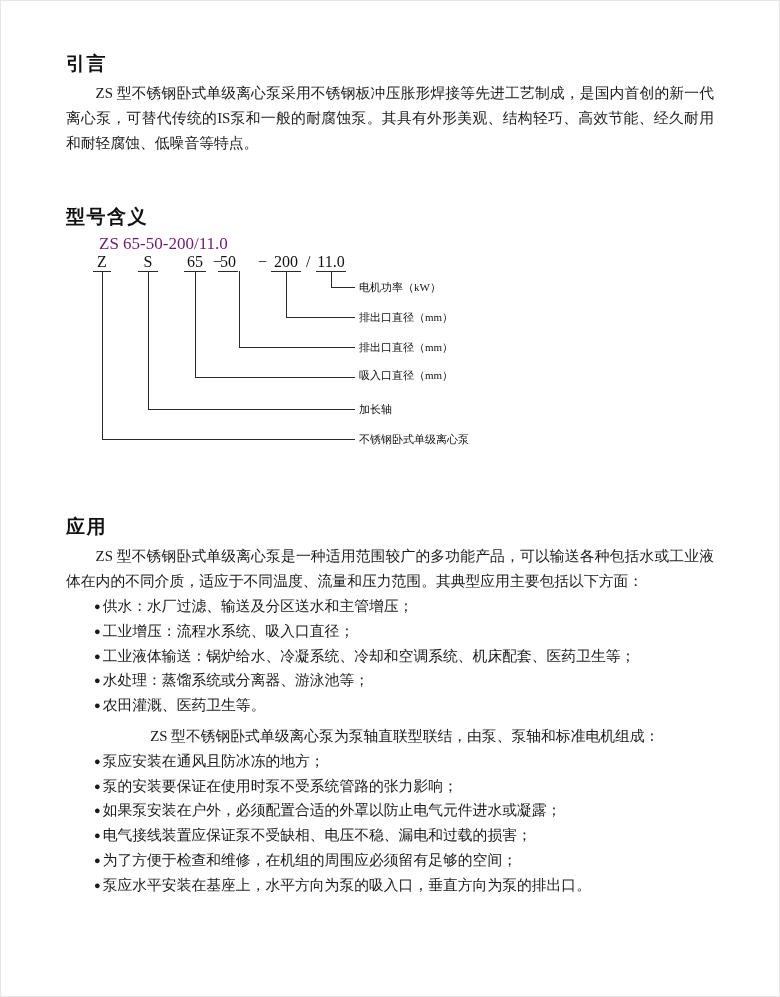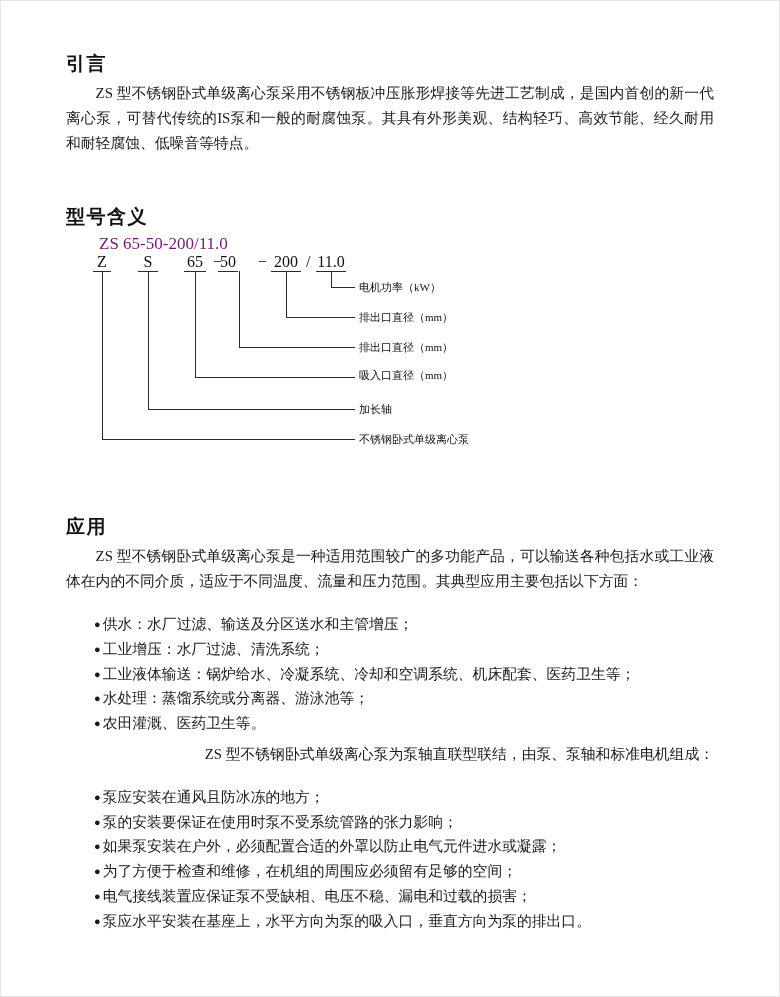--- a/index.html
+++ b/index.html
@@ -74,23 +74,23 @@
   .mlabel {
     position:absolute; left:293px;
     font-size:11px; line-height:20px; white-space:nowrap; color:#111;
   }
   .l5 { top:44px; } .l4 { top:74px; } .l3 { top:104px;text-align:center; }
   .l2 { top:132px; } .l1 { top:166px; } .l0 { top:196px; }
   
   .sec-model   > h2 { margin-top:50px; }
   .sec-app     > h2 { margin-top:65px; }
   .sec-install > h2 { margin-top:41px; }
-  .sec-install p.sec-body { text-align:right; line-height:23.8px; }
+  .sec-install p.sec-body { text-align:center; line-height:23.8px; }
   
-  .bullets { margin-top:19px; padding-left:28px; }
+  .bullets { margin-top:1px; padding-left:28px; }
   .bullet-line {
     font-size:14.8px; line-height:23.8px;
     color:#1a1a1a; text-align:left;
   }
   .blt { font-size:11px; margin-right:2px; position:relative; top:-1px; }
 </style>
 </head>
 <body>
 
 <div class="page">
@@ -136,21 +136,21 @@
   <section class="sec-app">
     <h2 class="sec-heading">应用</h2>
     <p class="sec-body">ZS 型不锈钢卧式单级离心泵是一种适用范围较广的多功能产品，可以输送各种包括水或工业液体在内的不同介质，适应于不同温度、流量和压力范围。其典型应用主要包括以下方面：</p>
     <div class="bullets">
 
         <div class="bullet-line">
           <span class="blt">●</span><span>供水：水厂过滤、输送及分区送水和主管增压；</span>
         </div>
 
         <div class="bullet-line">
-          <span class="blt">●</span><span>工业增压：水厂过滤、清洗系统；</span>
+          <span class="blt">●</span><span>工业增压：流程水系统、吸入口直径；</span>
         </div>
 
         <div class="bullet-line">
           <span class="blt">●</span><span>工业液体输送：锅炉给水、冷凝系统、冷却和空调系统、机床配套、医药卫生等；</span>
         </div>
 
         <div class="bullet-line">
           <span class="blt">●</span><span>水处理：蒸馏系统或分离器、游泳池等；</span>
         </div>
 
@@ -170,25 +170,25 @@
 
         <div class="bullet-line">
           <span class="blt">●</span><span>泵的安装要保证在使用时泵不受系统管路的张力影响；</span>
         </div>
 
         <div class="bullet-line">
           <span class="blt">●</span><span>如果泵安装在户外，必须配置合适的外罩以防止电气元件进水或凝露；</span>
         </div>
 
         <div class="bullet-line">
-          <span class="blt">●</span><span>为了方便于检查和维修，在机组的周围应必须留有足够的空间；</span>
+          <span class="blt">●</span><span>电气接线装置应保证泵不受缺相、电压不稳、漏电和过载的损害；</span>
         </div>
 
         <div class="bullet-line">
-          <span class="blt">●</span><span>电气接线装置应保证泵不受缺相、电压不稳、漏电和过载的损害；</span>
+          <span class="blt">●</span><span>为了方便于检查和维修，在机组的周围应必须留有足够的空间；</span>
         </div>
 
         <div class="bullet-line">
           <span class="blt">●</span><span>泵应水平安装在基座上，水平方向为泵的吸入口，垂直方向为泵的排出口。</span>
         </div>
       </div>
   </section>
 
 </div>
 

